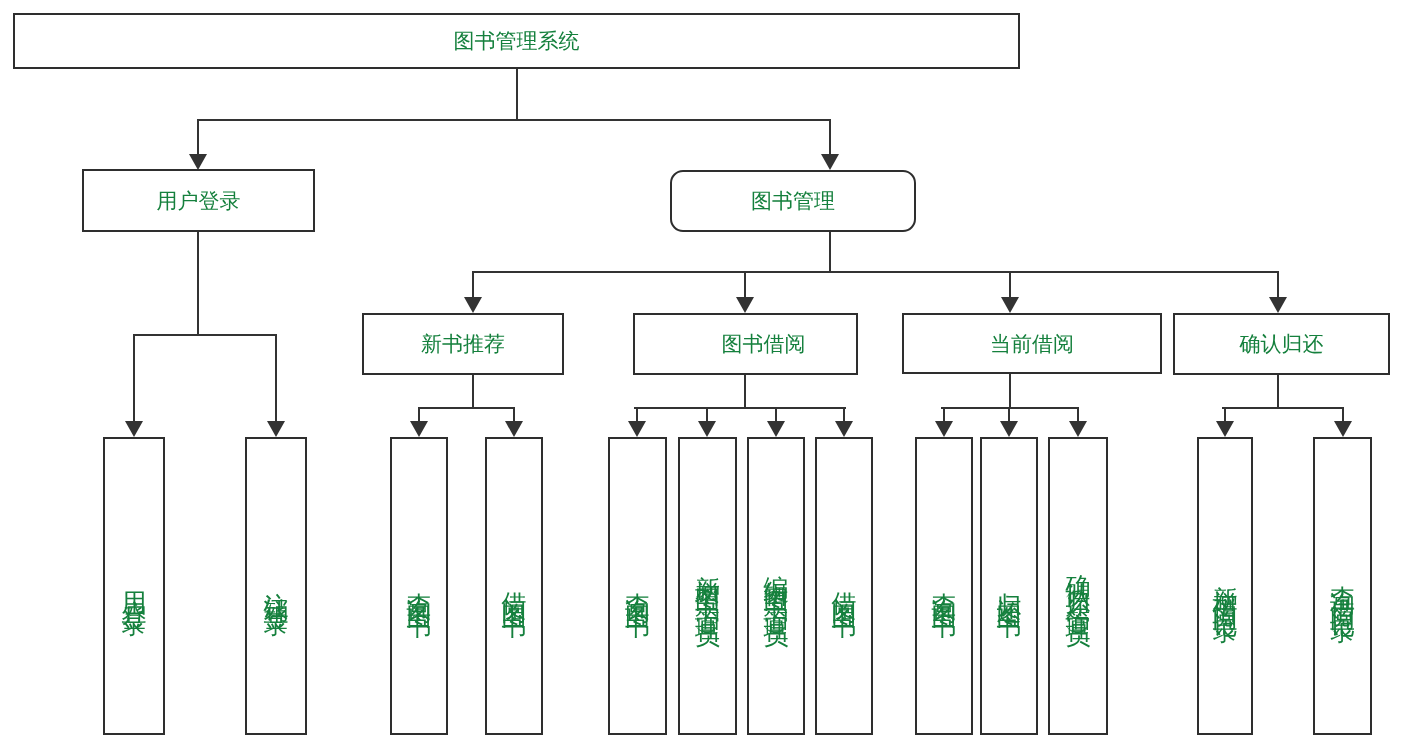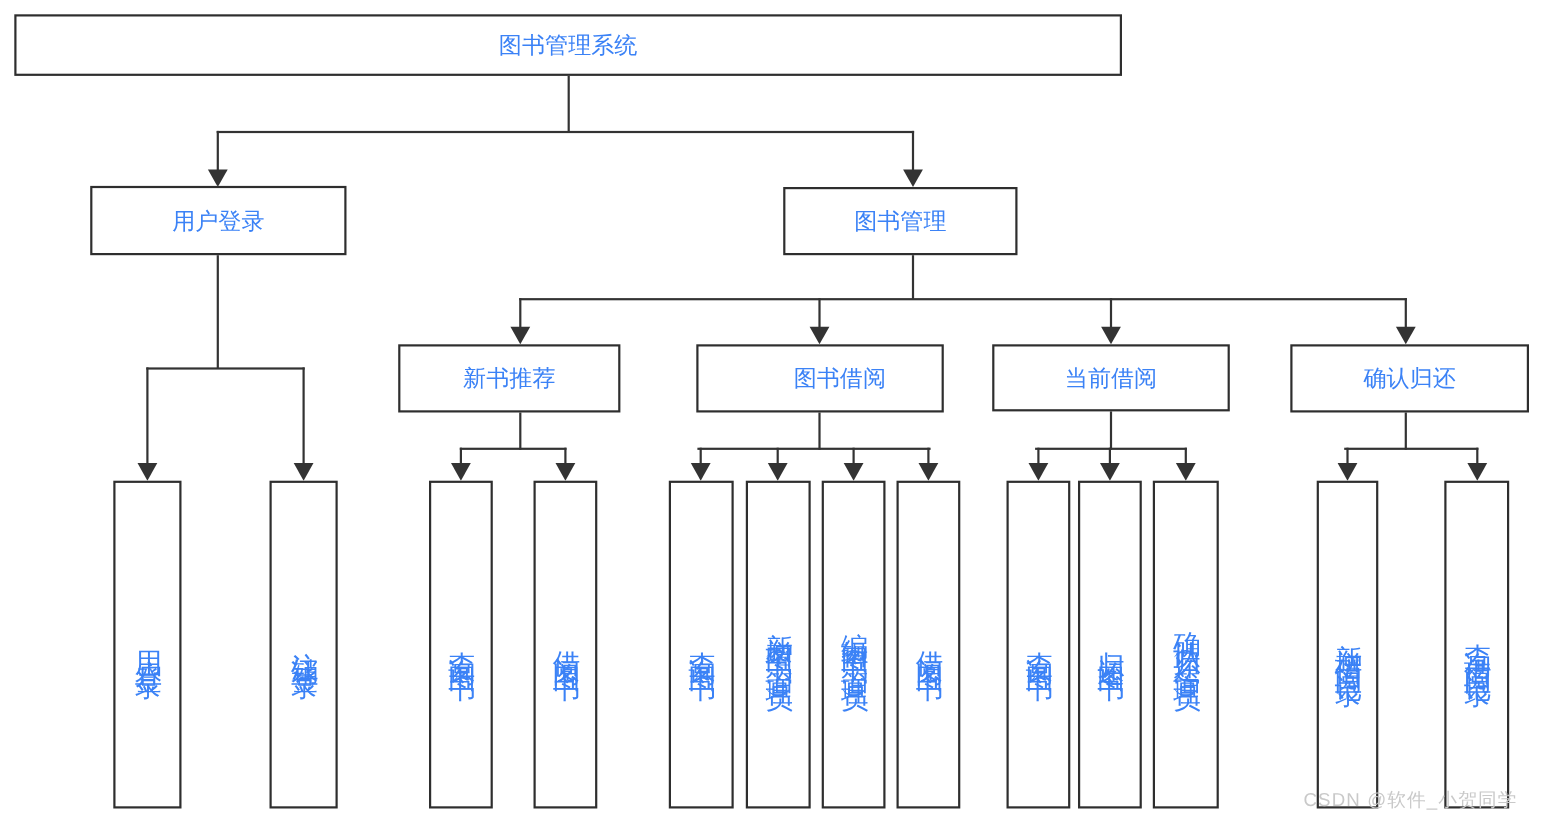--- a/index.html
+++ b/index.html
@@ -4,21 +4,21 @@
 <style>
   html,body{margin:0;padding:0;background:#ffffff;}
   #stage{
     position:relative;width:1405px;height:747px;background:#ffffff;overflow:hidden;
     font-family:"Liberation Sans","DejaVu Sans",sans-serif;
   }
   .box{
     position:absolute;box-sizing:border-box;border:2px solid #2e2e2e;background:#ffffff;
     display:flex;align-items:center;justify-content:center;
   }
-  .box .label{font-size:21px;color:#3b82f6;white-space:nowrap;}
+  .box .label{font-size:21px;color:#15803d;white-space:nowrap;}
   .leaf .label{
     writing-mode:vertical-rl;text-orientation:mixed;
     font-size:25px;letter-spacing:7px;line-height:1;white-space:normal;
   }
   .v{position:absolute;width:2px;background:#333333;}
   .h{position:absolute;height:2px;background:#333333;}
   .arrow{
     position:absolute;width:0;height:0;
     border-left:9px solid transparent;border-right:9px solid transparent;
     border-top:16px solid #333333;
@@ -92,31 +92,31 @@
   <div class="arrow" style="left:1216px;top:421px;"></div>
   <div class="arrow" style="left:1334px;top:421px;"></div>
 
   <div class="box" style="left:13px;top:13px;width:1007px;height:56px;">
     <span class="label">图书管理系统</span>
   </div>
 
   <div class="box" style="left:82px;top:169px;width:233px;height:63px;">
     <span class="label">用户登录</span>
   </div>
-  <div class="box" style="left:712px;top:170px;width:213px;height:62px;">
+  <div class="box" style="left:670px;top:170px;width:246px;height:62px;border-radius:13px;">
     <span class="label">图书管理</span>
   </div>
 
   <div class="box" style="left:362px;top:313px;width:202px;height:62px;">
     <span class="label">新书推荐</span>
   </div>
   <div class="box" style="left:633px;top:313px;width:225px;height:62px;padding-left:36px;">
     <span class="label">图书借阅</span>
   </div>
-  <div class="box" style="left:902px;top:313px;width:216px;height:61px;">
+  <div class="box" style="left:902px;top:313px;width:260px;height:61px;">
     <span class="label">当前借阅</span>
   </div>
   <div class="box" style="left:1173px;top:313px;width:217px;height:62px;">
     <span class="label">确认归还</span>
   </div>
 
   <div class="box leaf" style="left:103px;top:437px;width:62px;height:298px;">
     <span class="label">用户登录</span>
   </div>
   <div class="box leaf" style="left:245px;top:437px;width:62px;height:298px;">
@@ -153,14 +153,13 @@
     <span class="label">确认归还（管理员）</span>
   </div>
 
   <div class="box leaf" style="left:1197px;top:437px;width:56px;height:298px;">
     <span class="label">新增借阅记录</span>
   </div>
   <div class="box leaf" style="left:1313px;top:437px;width:59px;height:298px;">
     <span class="label">查询借阅记录</span>
   </div>
 
-  <div class="watermark">CSDN @软件_小贺同学</div>
 </div>
 
 </body></html>

